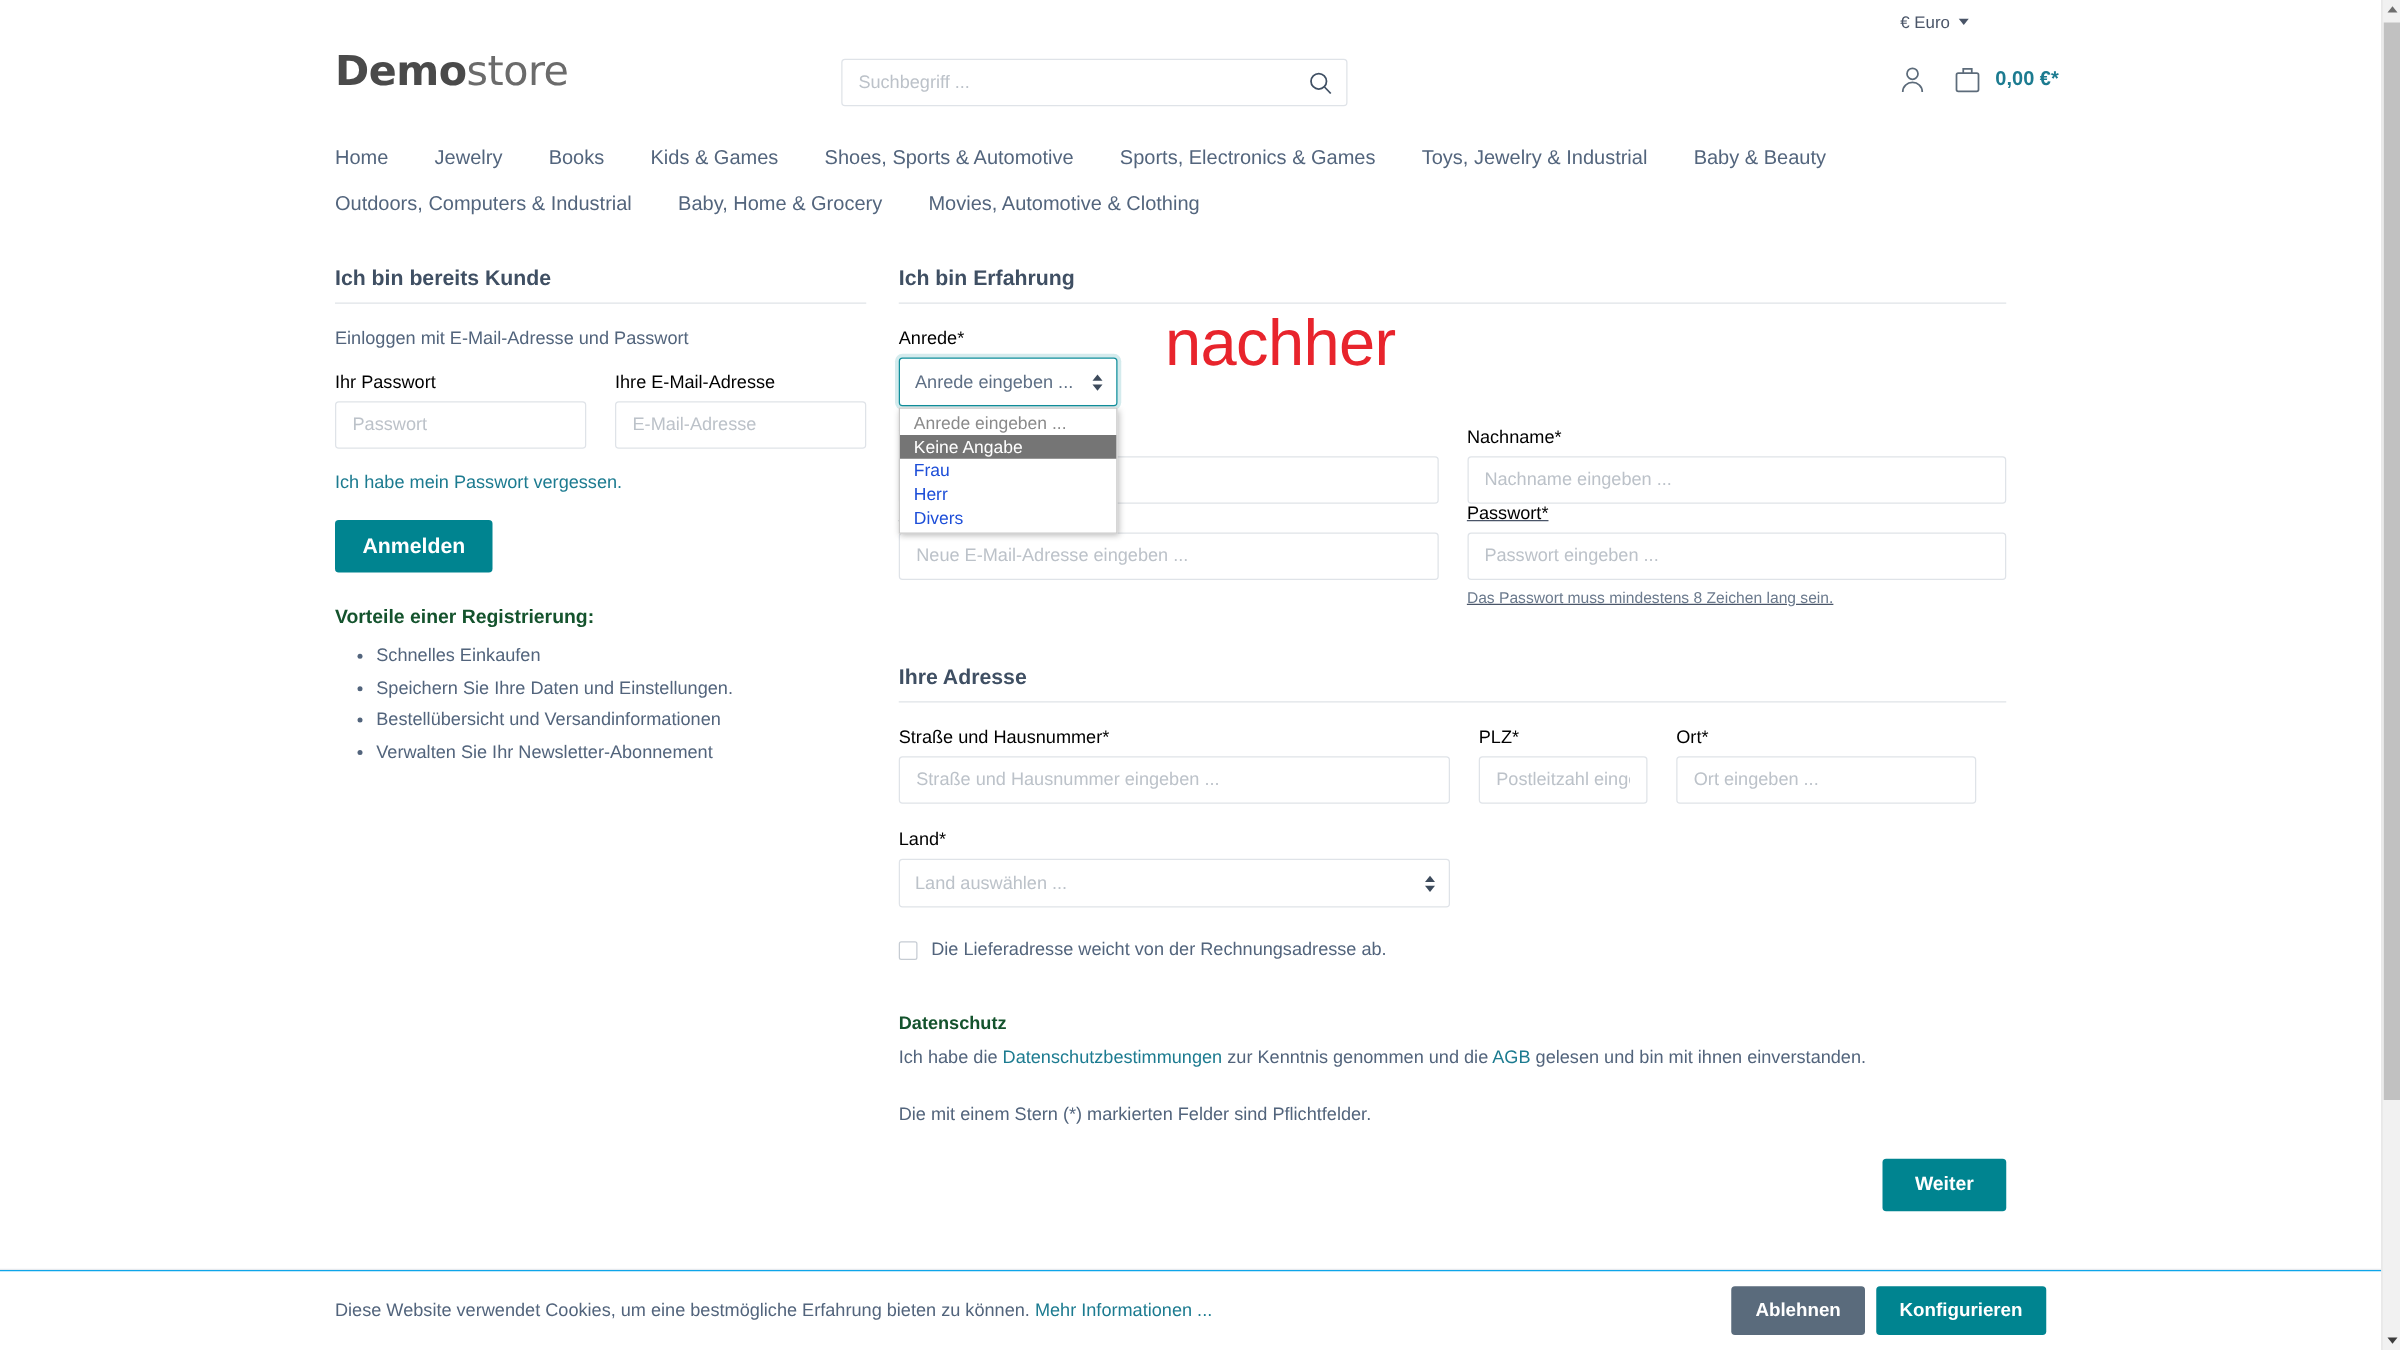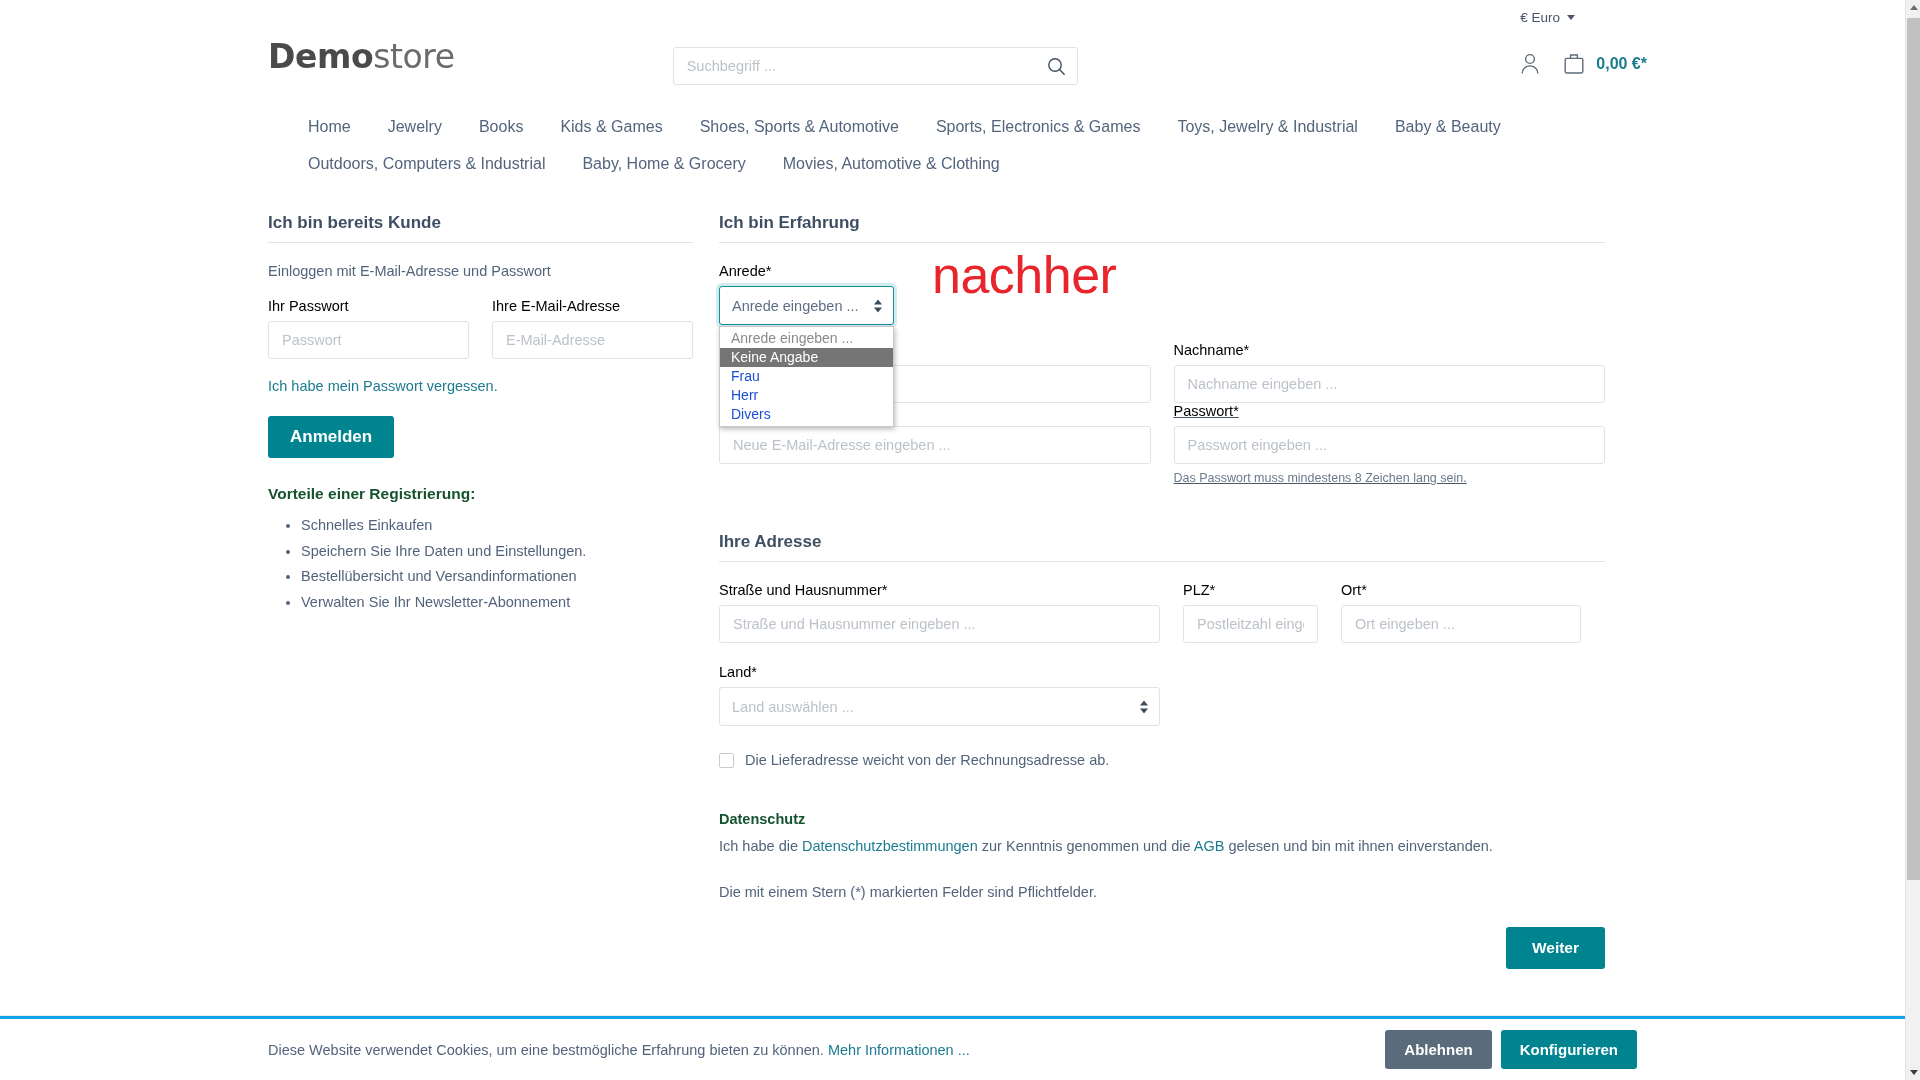--- a/index.html
+++ b/index.html
@@ -119,21 +119,20 @@
   .cart-total {
     color:#1c7b90; font-weight:bold; font-size:16px;
   }
 
   
   .nav {
     padding-left:268px; padding-right:268px;
     display:flex; flex-wrap:wrap;
     column-gap:37px; row-gap:0;
     margin-top:12px;
-    margin-left:40px;
   }
   .nav a {
     color:#53657d;
     font-size:16px;
     text-decoration:none;
     line-height:37px;
     white-space:nowrap;
     cursor:pointer;
   }
 
@@ -276,21 +275,21 @@
   .stars { font-size:14.5px; color:#52647c; margin-top:26px; }
 
   .weiter-row { display:flex; justify-content:flex-end; margin-top:27px; }
   .btn-weiter { padding:12px 26px; font-size:15.5px; }
 
   
   .cookiebar {
     position:absolute; left:0; bottom:0;
     width:1905px; height:64px;
     background:#fff;
-    border-top:3px solid #0ea5e9;
+    border-top:1px solid #0ea5e9;
     display:flex; align-items:center;
     z-index:80;
   }
   .cookiebar .txt {
     margin-left:268px;
     font-size:14.5px; color:#52647c;
   }
   .cookiebar .acts {
     margin-left:auto; margin-right:268px;
     display:flex; gap:9px;

